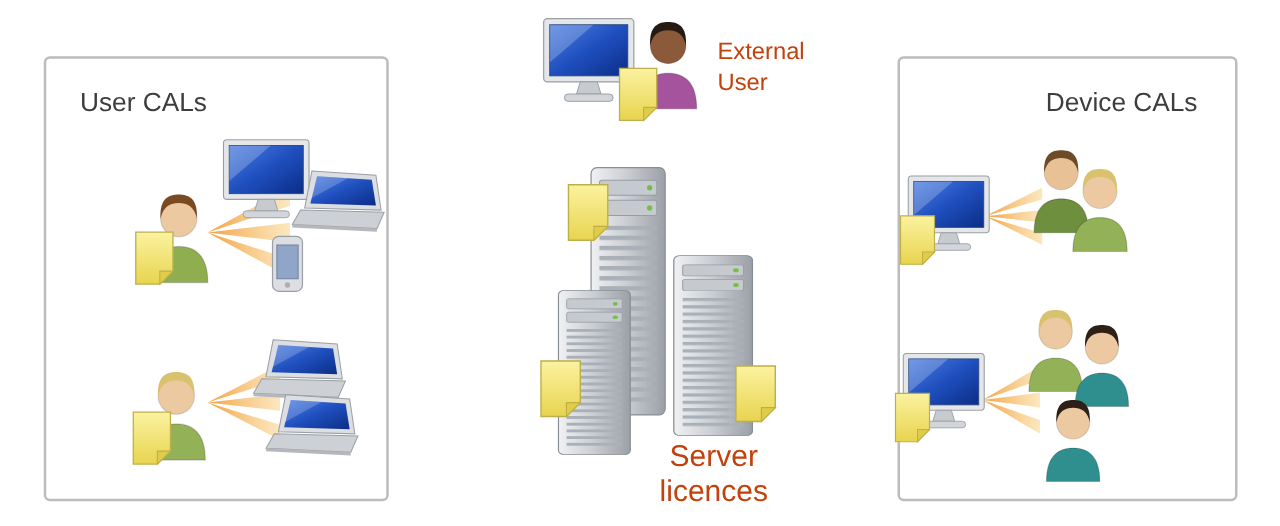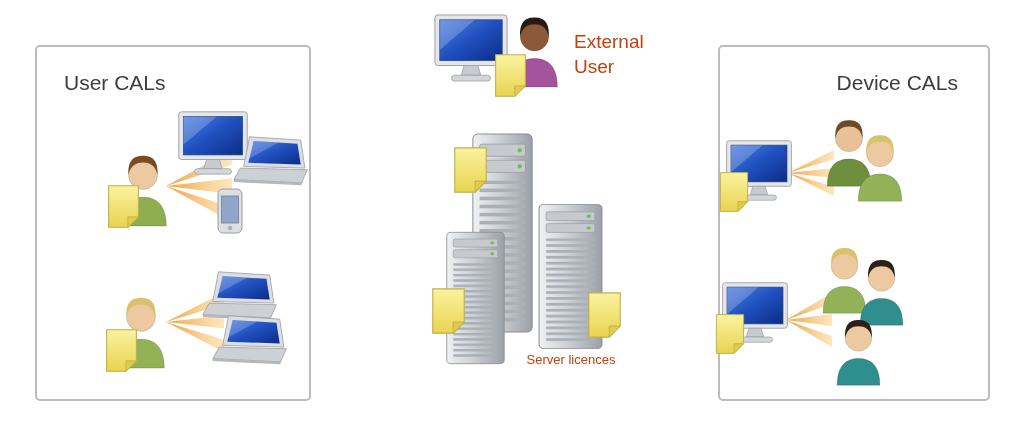--- a/index.html
+++ b/index.html
@@ -11,21 +11,21 @@
     position:absolute;border:2px solid #bcbcbc;border-radius:5px;
     background:#ffffff;box-sizing:border-box;
   }
   .panel-left{left:35px;top:45px;width:276px;height:356px;}
   .panel-right{left:718px;top:45px;width:272px;height:356px;}
   .panel-title{position:absolute;font-size:21px;color:#3d3d3d;}
   .title-left{left:27px;top:24px;}
   .title-right{right:30px;top:24px;}
   .diagram-label{position:absolute;color:#c2410c;}
   .label-external{left:574px;top:30px;width:92px;font-size:19px;line-height:1.3;}
-  .label-servers{left:500px;top:352px;width:142px;font-size:13px;text-align:center;}
+  .label-servers{left:500px;top:352px;width:142px;font-size:24px;text-align:center;}
   .icon{position:absolute;overflow:visible;}
   .defs-holder{position:absolute;width:0;height:0;overflow:hidden;}
   
   .person-green {--shirt:#8fae50;--skin:#ecc9a0;--hair:#7a4a22;}
   .person-blonde{--shirt:#93b258;--skin:#ecc9a0;--hair:#d9c26e;}
   .person-olive {--shirt:#6e8f3e;--skin:#e8c196;--hair:#6e4a26;}
   .person-purple{--shirt:#a4539c;--skin:#8a5a3a;--hair:#261a12;}
   .person-teal  {--shirt:#2f8f8f;--skin:#ecc9a0;--hair:#2e2017;}
 </style>
 </head>

